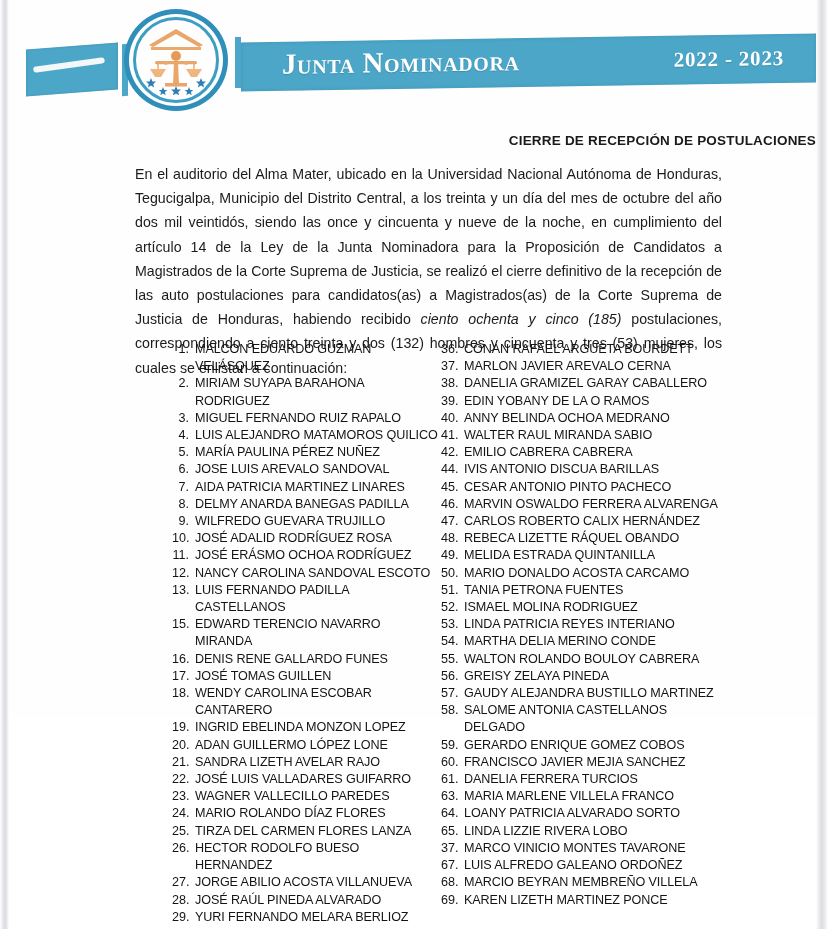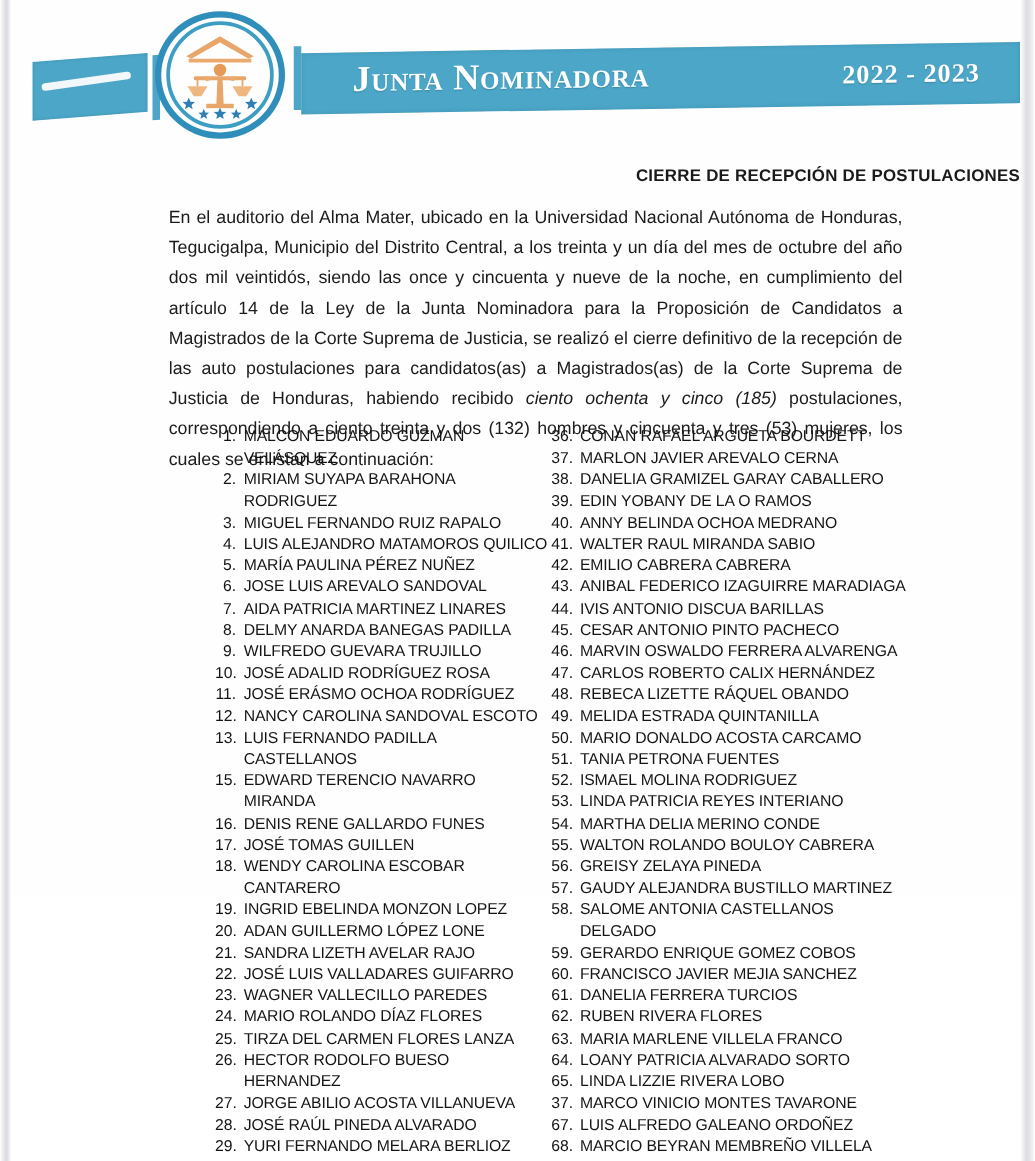--- a/index.html
+++ b/index.html
@@ -416,24 +416,20 @@
       </div>
       <div class="list-item">
         <span class="num">41.</span>
         <span class="name">WALTER RAUL MIRANDA SABIO</span>
       </div>
       <div class="list-item">
         <span class="num">42.</span>
         <span class="name">EMILIO CABRERA CABRERA</span>
       </div>
       <div class="list-item">
-        <span class="num">43.</span>
-        <span class="name">ANIBAL FEDERICO IZAGUIRRE MARADIAGA</span>
-      </div>
-      <div class="list-item">
         <span class="num">44.</span>
         <span class="name">IVIS ANTONIO DISCUA BARILLAS</span>
       </div>
       <div class="list-item">
         <span class="num">45.</span>
         <span class="name">CESAR ANTONIO PINTO PACHECO</span>
       </div>
       <div class="list-item">
         <span class="num">46.</span>
         <span class="name">MARVIN OSWALDO FERRERA ALVARENGA</span>
@@ -492,24 +488,20 @@
       </div>
       <div class="list-item">
         <span class="num">60.</span>
         <span class="name">FRANCISCO JAVIER MEJIA SANCHEZ</span>
       </div>
       <div class="list-item">
         <span class="num">61.</span>
         <span class="name">DANELIA FERRERA TURCIOS</span>
       </div>
       <div class="list-item">
-        <span class="num">62.</span>
-        <span class="name">RUBEN RIVERA FLORES</span>
-      </div>
-      <div class="list-item">
         <span class="num">63.</span>
         <span class="name">MARIA MARLENE VILLELA FRANCO</span>
       </div>
       <div class="list-item">
         <span class="num">64.</span>
         <span class="name">LOANY PATRICIA ALVARADO SORTO</span>
       </div>
       <div class="list-item">
         <span class="num">65.</span>
         <span class="name">LINDA LIZZIE RIVERA LOBO</span>

